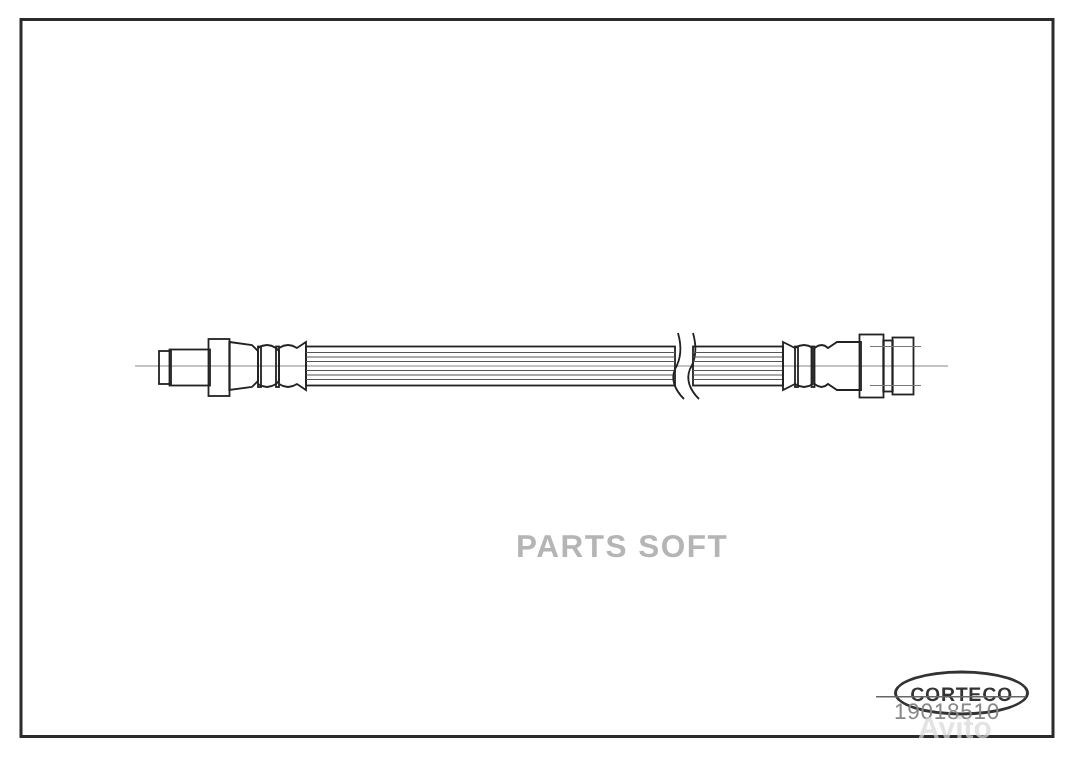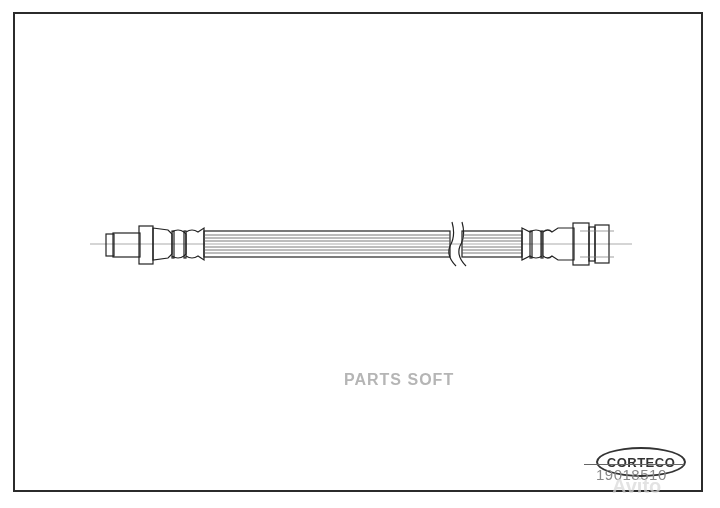--- a/index.html
+++ b/index.html
@@ -1,19 +1,19 @@
 <!DOCTYPE html>
 <html><head>
 <meta charset="utf-8">
 <style>
   html, body { margin:0; padding:0; background:#ffffff; }
   body { width:720px; height:508px; position:relative; overflow:hidden; font-family:"Liberation Sans", sans-serif; }
   .frame { position:absolute; left:13px; top:12px; width:690px; height:480px; border:2px solid #2b2b2b; box-sizing:border-box; }
   svg.drawing { position:absolute; left:0; top:0; }
-  .watermark { position:absolute; left:344px; top:371px; font-size:16px; font-weight:bold; color:#b5b5b5; letter-spacing:1px; }
+  .watermark { position:absolute; left:344px; top:353px; font-size:21px; font-weight:bold; color:#b5b5b5; letter-spacing:1px; }
   .brand { position:absolute; left:596px; top:418px; width:90px; height:30px; border:2px solid #333; border-radius:50%; box-sizing:border-box; display:flex; align-items:center; justify-content:center; font-size:13px; font-weight:bold; color:#333; letter-spacing:0.5px;margin-top:29px; }
   .partno-line { position:absolute; left:584px; top:464px; width:100px; border-top:1px solid #666; }
   .partno { position:absolute; left:596px; top:466px; font-size:15px; color:#888; letter-spacing:0.5px; }
   .avito { position:absolute; left:612px; top:475px; font-size:20px; font-weight:bold; color:#d8d8d8; opacity:0.7; }
 </style>
 </head>
 <body>
 
 <div class="frame"></div>
 

